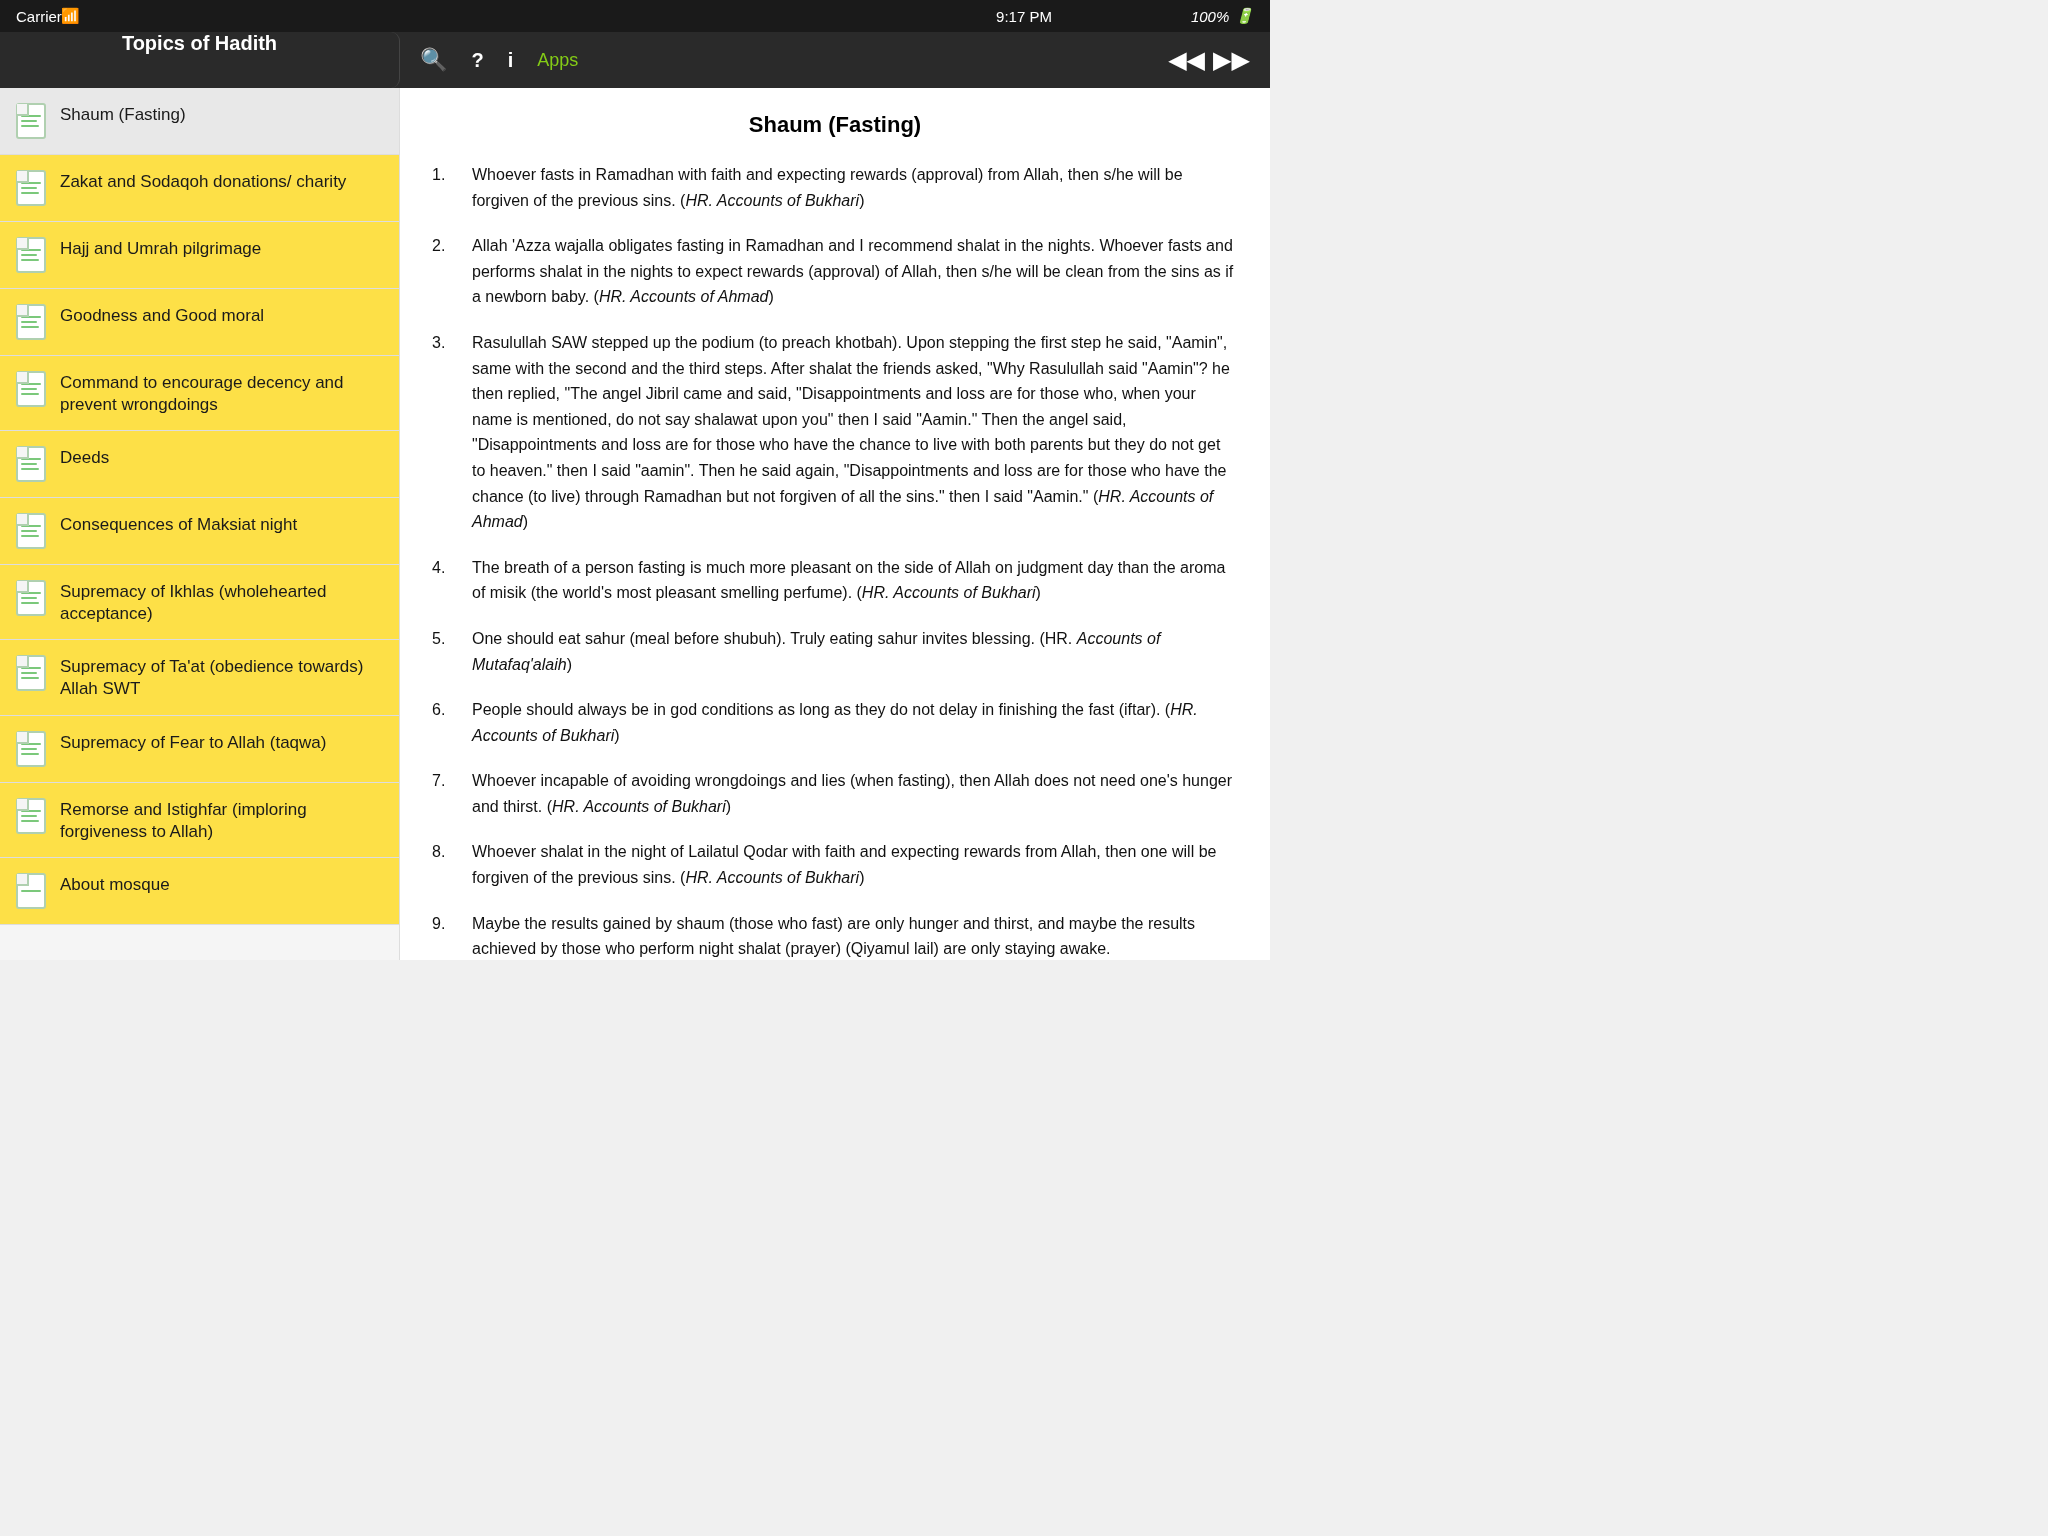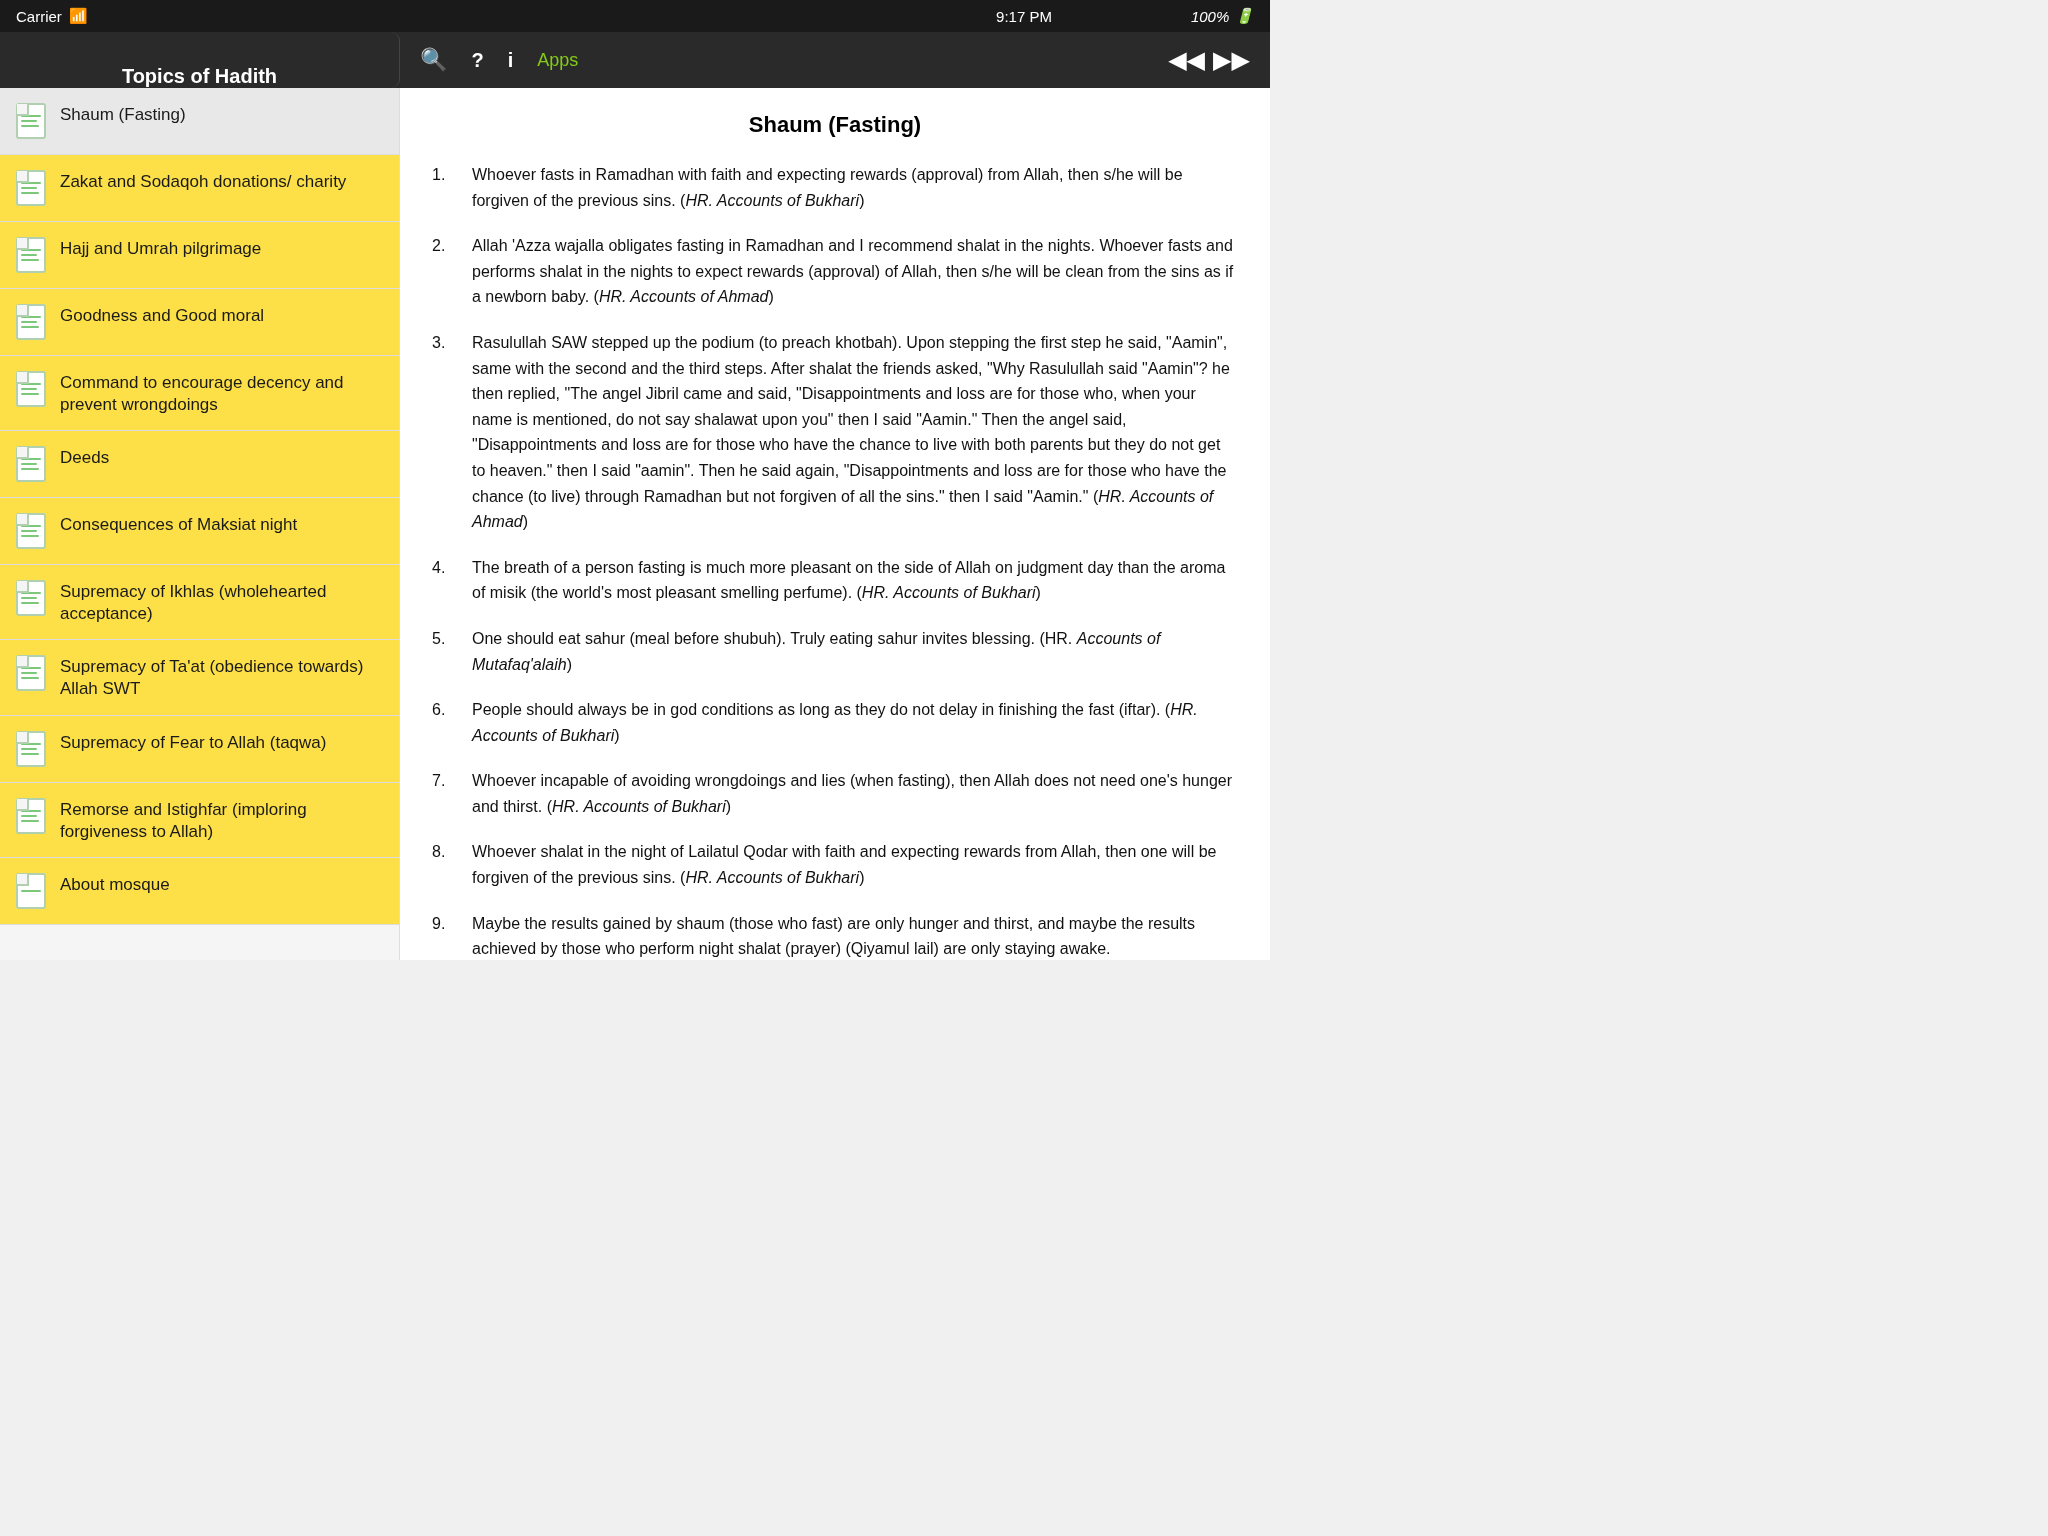--- a/index.html
+++ b/index.html
@@ -16,35 +16,35 @@
       background: #1a1a1a;
       color: white;
       display: flex;
       justify-content: space-between;
       align-items: center;
       padding: 0 16px;
       height: 32px;
       font-size: 15px;
       font-weight: 500;
     }
-    .status-bar-left { display: flex; align-items: center; gap: 8px; }
+    .status-bar-left { display: flex; align-items: center; gap: 0; }
     .status-bar-center { position: absolute; left: 50%; transform: translateX(-50%); }
     .status-bar-right { display: flex; align-items: center; gap: 6px; font-style: italic; }
 
     
     .toolbar {
       background: #2a2a2a;
       display: flex;
       align-items: center;
       height: 56px;
     }
     .toolbar-left {
       width: 400px;
       display: flex;
-      align-items: flex-end;
+      align-items: flex-start;
       justify-content: center;
       border-right: 1px solid #444;
       height: 100%;
       border-radius: 9px;
     }
     .toolbar-title {
       color: white;
       font-size: 20px;
       font-weight: bold;
     }

